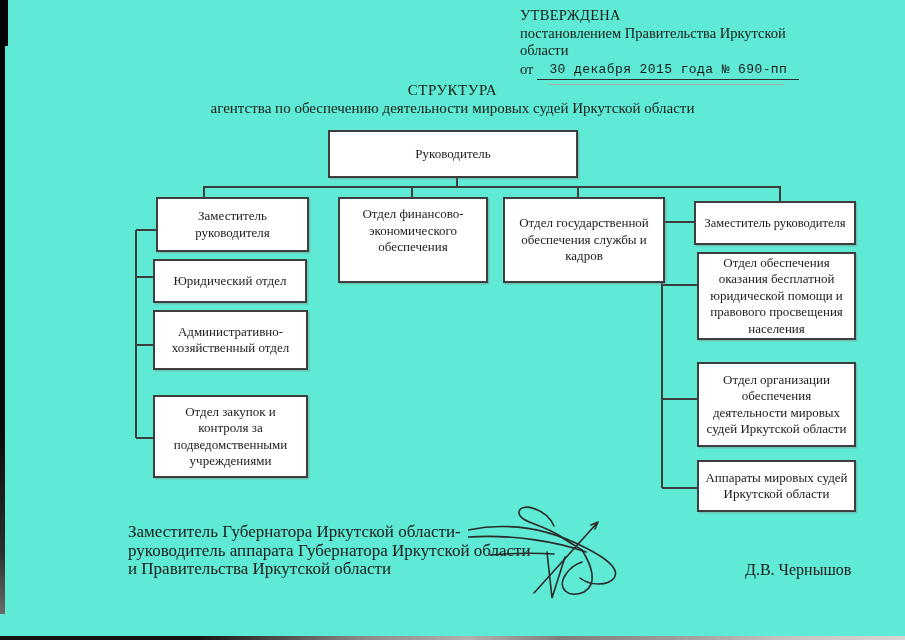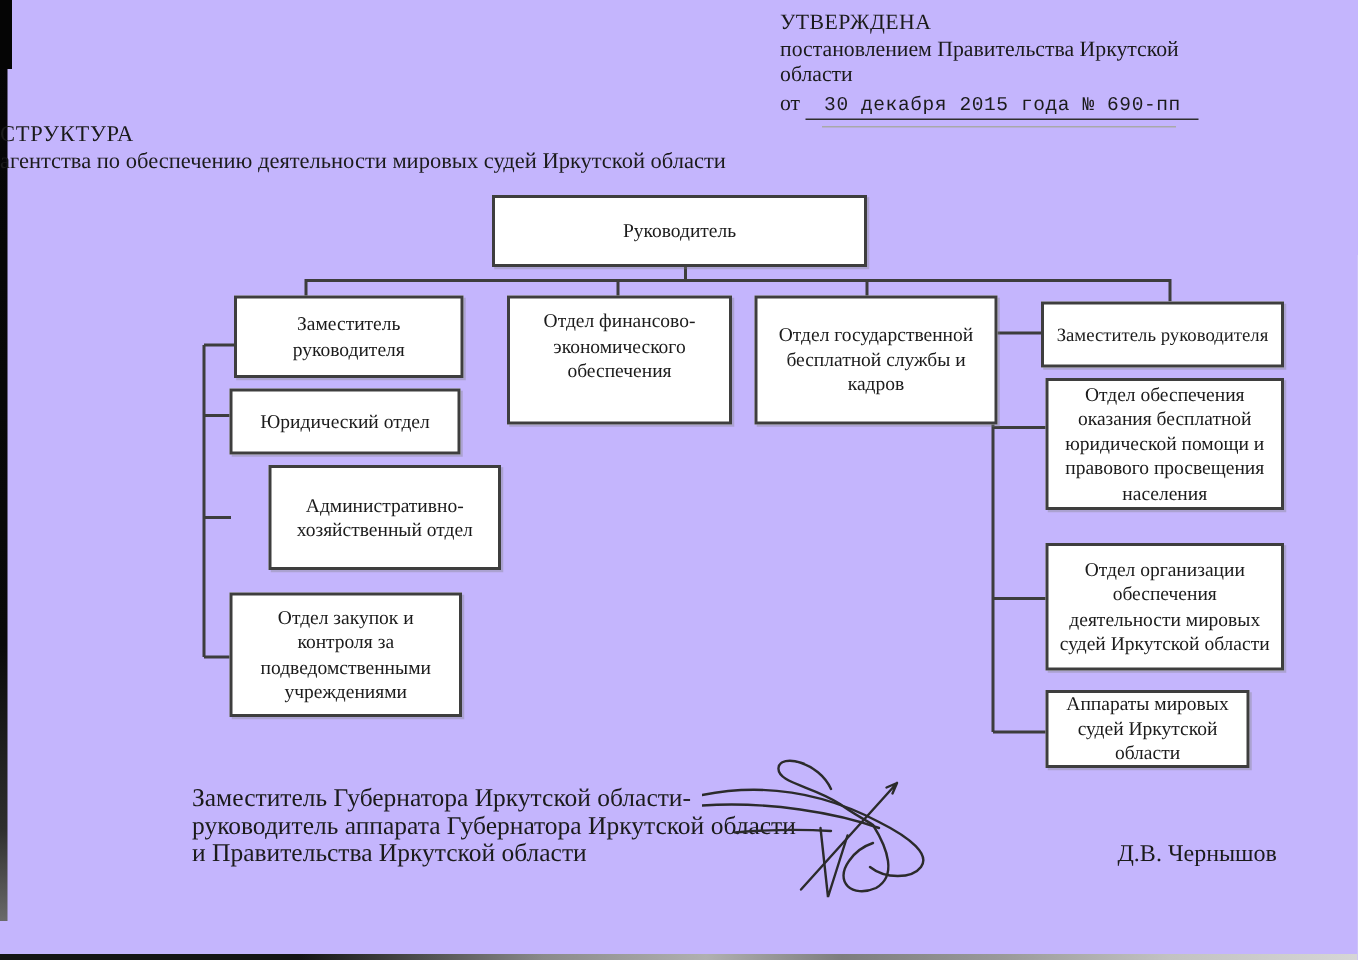--- a/index.html
+++ b/index.html
@@ -1,20 +1,20 @@
 <!DOCTYPE html>
 <html lang="ru"><head>
 <meta charset="utf-8">
 <style>
   html,body{margin:0;padding:0;}
   body{background:#e8e8e8;}
   .page{
     position:relative;
     width:905px;height:640px;
-    background:#c4b5fd;
+    background:#5eead4;
     overflow:hidden;
     font-family:"Liberation Serif","DejaVu Serif",serif;
     color:#1b1b1b;
   }
   
   .scan-left{
     position:absolute;left:0;top:0;width:5px;height:614px;
     background:linear-gradient(to bottom,#050505 0%,#0a0a0a 70%,#2e2e2e 90%,#6a6a6a 100%);
   }
   .scan-left-top{
@@ -37,21 +37,21 @@
     border-bottom:1.4px solid #2e2e2e;
     font-family:"Liberation Mono","DejaVu Sans Mono",monospace;
     font-size:13px;letter-spacing:0.4px;
     padding:0 0 1px 12px;white-space:nowrap;
   }
   .date-underline2{
     position:absolute;left:548px;top:84px;width:236px;height:1px;background:#a9a9a9;
   }
   
   .title-block{
-    position:absolute;left:0;top:82px;width:905px;text-align:left;
+    position:absolute;left:0;top:82px;width:905px;text-align:center;
     font-size:15px;line-height:17px;
   }
   .title-block .heading{letter-spacing:0.5px;margin-bottom:1px;}
   
   .obox{
     position:absolute;box-sizing:border-box;
     border:2px solid #3e3e3e;background:#fff;
     display:flex;align-items:center;justify-content:center;
     text-align:center;font-size:13px;line-height:16.5px;
     padding:2px 6px;color:#1b1b1b;
@@ -113,30 +113,30 @@
       <path d="M662,285 L698,285"></path>
       <path d="M662,399 L698,399"></path>
       <path d="M662,488 L698,488"></path>
     </g>
   </svg>
 
   <div class="obox" style="left:328px;top:130px;width:250px;height:48px;">Руководитель</div>
 
   <div class="obox" style="left:156px;top:197px;width:153px;height:55px;">Заместитель руководителя</div>
   <div class="obox" style="left:153px;top:259px;width:154px;height:44px;">Юридический отдел</div>
-  <div class="obox" style="left:153px;top:310px;width:155px;height:70px;margin-left:26px;">Административно-хозяйственный отдел</div>
+  <div class="obox" style="left:153px;top:310px;width:155px;height:60px;">Административно-хозяйственный отдел</div>
   <div class="obox" style="left:153px;top:395px;width:155px;height:83px;">Отдел закупок и контроля за подведомственными учреждениями</div>
 
   <div class="obox align-top" style="left:338px;top:197px;width:150px;height:86px;">Отдел финансово-экономического обеспечения</div>
-  <div class="obox" style="left:503px;top:197px;width:162px;height:86px;">Отдел государственной бесплатной службы и кадров</div>
+  <div class="obox" style="left:503px;top:197px;width:162px;height:86px;">Отдел государственной обеспечения службы и кадров</div>
 
   <div class="obox oneline" style="left:694px;top:201px;width:162px;height:44px;">Заместитель руководителя</div>
   <div class="obox" style="left:697px;top:252px;width:159px;height:88px;">Отдел обеспечения оказания бесплатной юридической помощи и правового просвещения населения</div>
   <div class="obox" style="left:697px;top:362px;width:159px;height:85px;font-family:Liberation Serif, serif;">Отдел организации обеспечения деятельности мировых судей Иркутской области</div>
-  <div class="obox" style="left:697px;top:460px;width:136px;height:52px;">Аппараты мировых судей Иркутской области</div>
+  <div class="obox" style="left:697px;top:460px;width:159px;height:52px;">Аппараты мировых судей Иркутской области</div>
 
   <div class="footer-text">
     <div>Заместитель Губернатора Иркутской области-</div>
     <div>руководитель аппарата Губернатора Иркутской области</div>
     <div>и Правительства Иркутской области</div>
   </div>
 
   <svg class="sig-svg" style="left:468px;top:496px;" width="220" height="115" viewBox="0 0 220 115">
     <g stroke="#2b2b2b" stroke-width="1.6" fill="none" stroke-linecap="round">
       <path d="M0,34 C40,26 80,32 118,52 C140,63 152,74 146,82 C140,90 122,90 112,82"></path>

